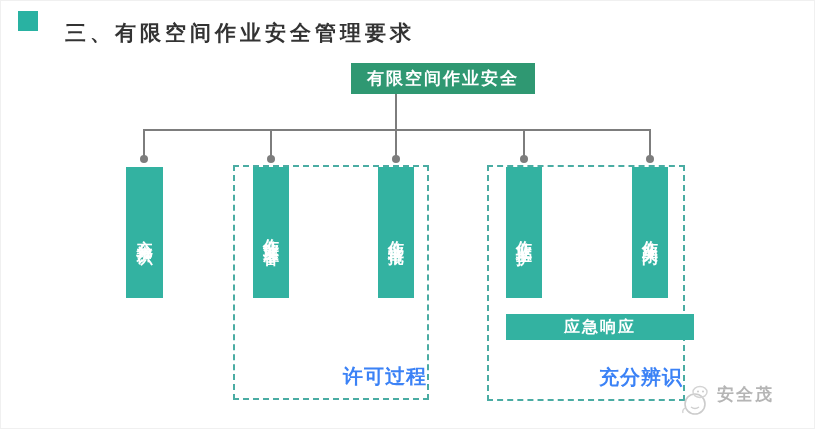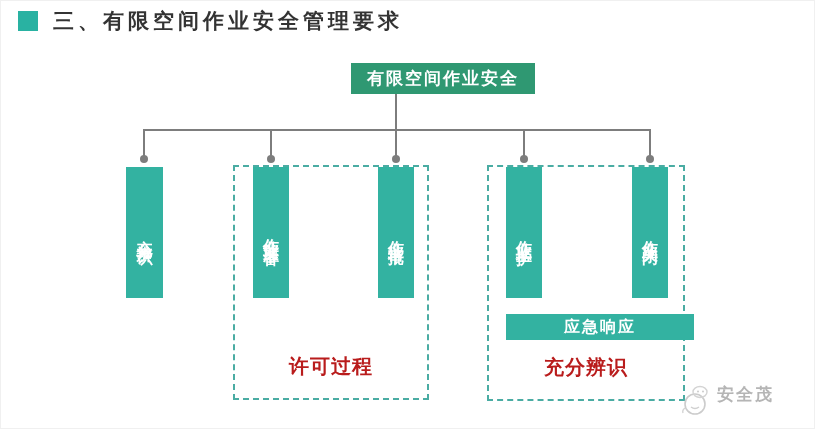--- a/index.html
+++ b/index.html
@@ -4,21 +4,21 @@
 <style>
   html,body{margin:0;padding:0;background:#fff;}
   .canvas{
     position:relative;width:815px;height:429px;background:#ffffff;
     font-family:"Liberation Sans","DejaVu Sans",sans-serif;
     overflow:hidden;border:1px solid #f0f0f0;box-sizing:border-box;
   }
   
   .bullet{position:absolute;left:17px;top:10px;width:20px;height:20px;background:#29b2a2;}
   .title{
-    position:absolute;left:52px;top:6px;margin:0;
+    position:absolute;left:52px;top:6px;margin:12px;
     font-size:21px;font-weight:bold;color:#333333;letter-spacing:4px;white-space:nowrap;
   }
   
   .root-node{
     position:absolute;left:303px;top:62px;width:184px;height:31px;
     background:#2f9872;color:#ffffff;font-weight:bold;font-size:17px;letter-spacing:2px;
     display:flex;align-items:center;justify-content:center;white-space:nowrap;margin-left:47px;
   }
   
   .line{position:absolute;background:#7d7d7d;}
@@ -26,22 +26,22 @@
   .bus{left:142px;top:128px;width:508px;height:2px;}
   .drop{top:130px;width:2px;height:26px;}
   .d1{left:142px;} .d2{left:269px;} .d3{left:394px;} .d4{left:522px;} .d5{left:648px;}
   .dot{position:absolute;top:154px;width:8px;height:8px;border-radius:50%;background:#7d7d7d;}
   .dt1{left:139px;} .dt2{left:266px;} .dt3{left:391px;} .dt4{left:519px;} .dt5{left:645px;}
   
   .group{position:absolute;border:2px dashed #4aaca3;box-sizing:border-box;background:transparent;}
   .g1{left:232px;top:164px;width:196px;height:235px;}
   .g2{left:486px;top:164px;width:198px;height:236px;}
   .group-label{
-    position:absolute;left:0;bottom:18px;width:100%;text-align:center;
-    font-size:20px;font-weight:bold;color:#b91c1c;letter-spacing:1px;
+    position:absolute;left:0;bottom:8px;width:100%;text-align:right;
+    font-size:20px;font-weight:bold;color:#3b82f6;letter-spacing:1px;
   }
   
   .branch{
     position:absolute;top:166px;width:36px;height:131px;background:#33b2a1;
     color:#ffffff;font-weight:bold;font-size:16px;letter-spacing:3px;
     writing-mode:vertical-rl;text-orientation:upright;
     display:flex;align-items:center;justify-content:center;line-height:36px;
   }
   .b1{left:125px;width:37px;} .b2{left:252px;} .b3{left:377px;} .b4{left:505px;} .b5{left:631px;}
   

